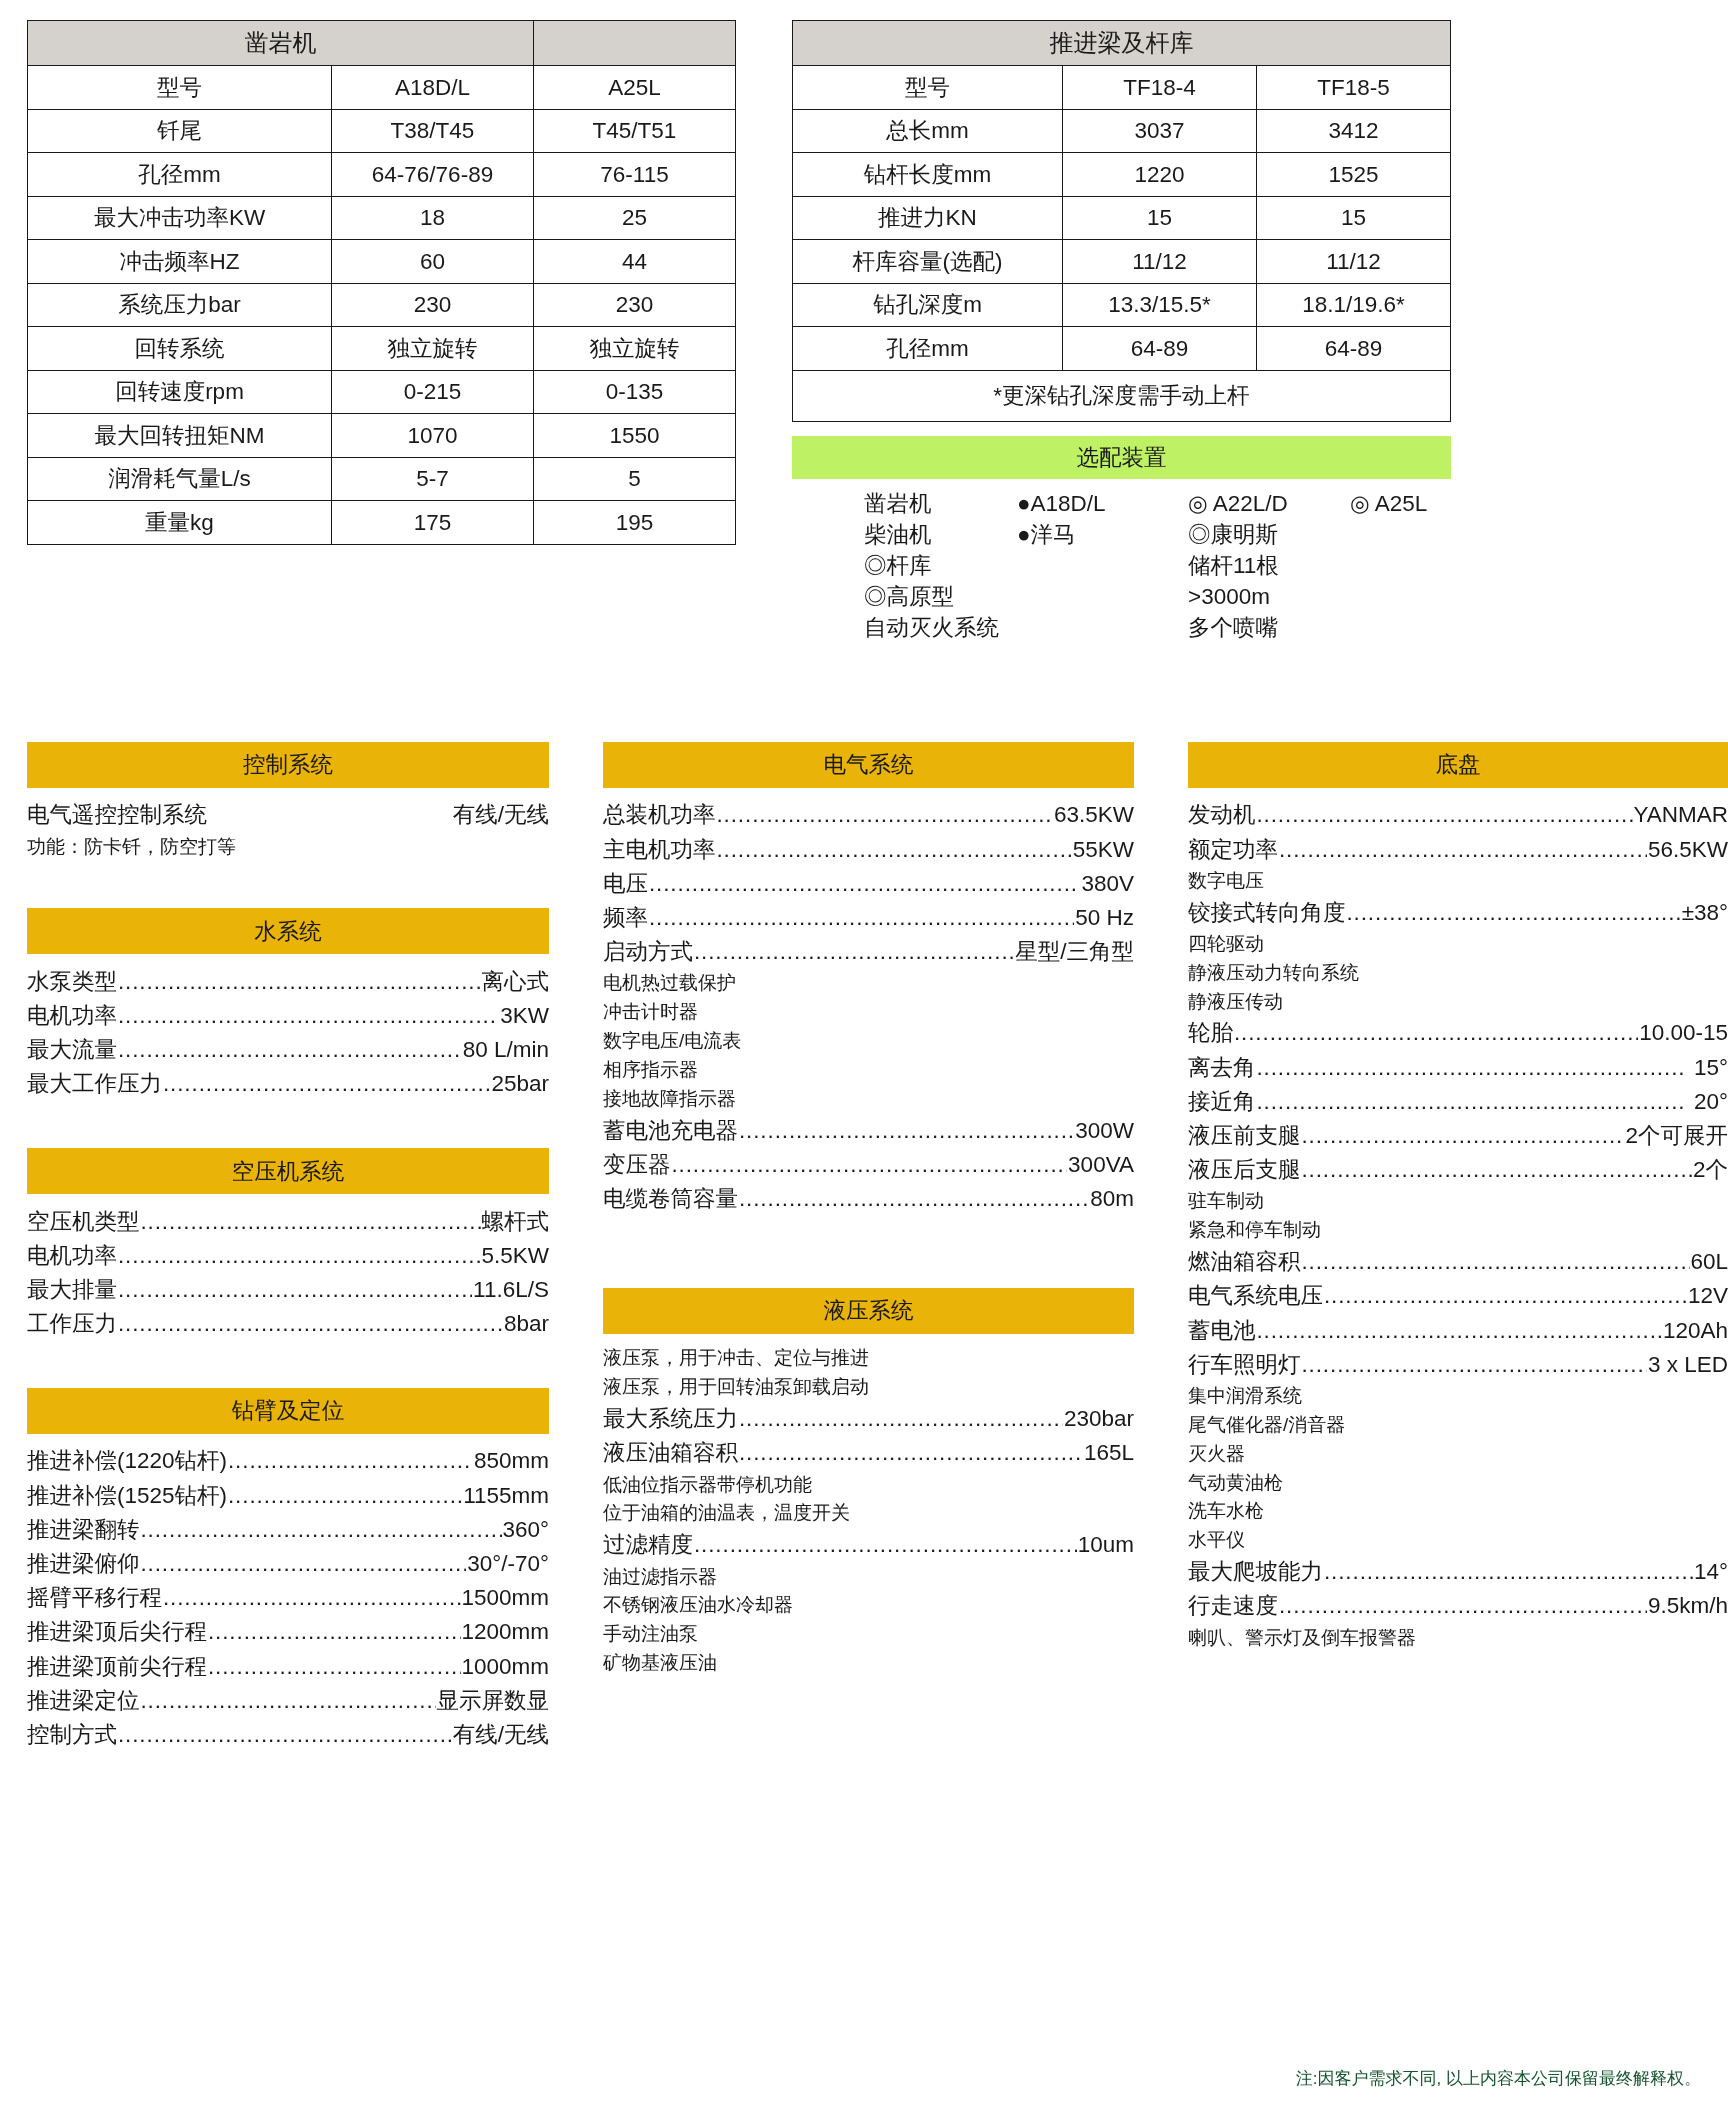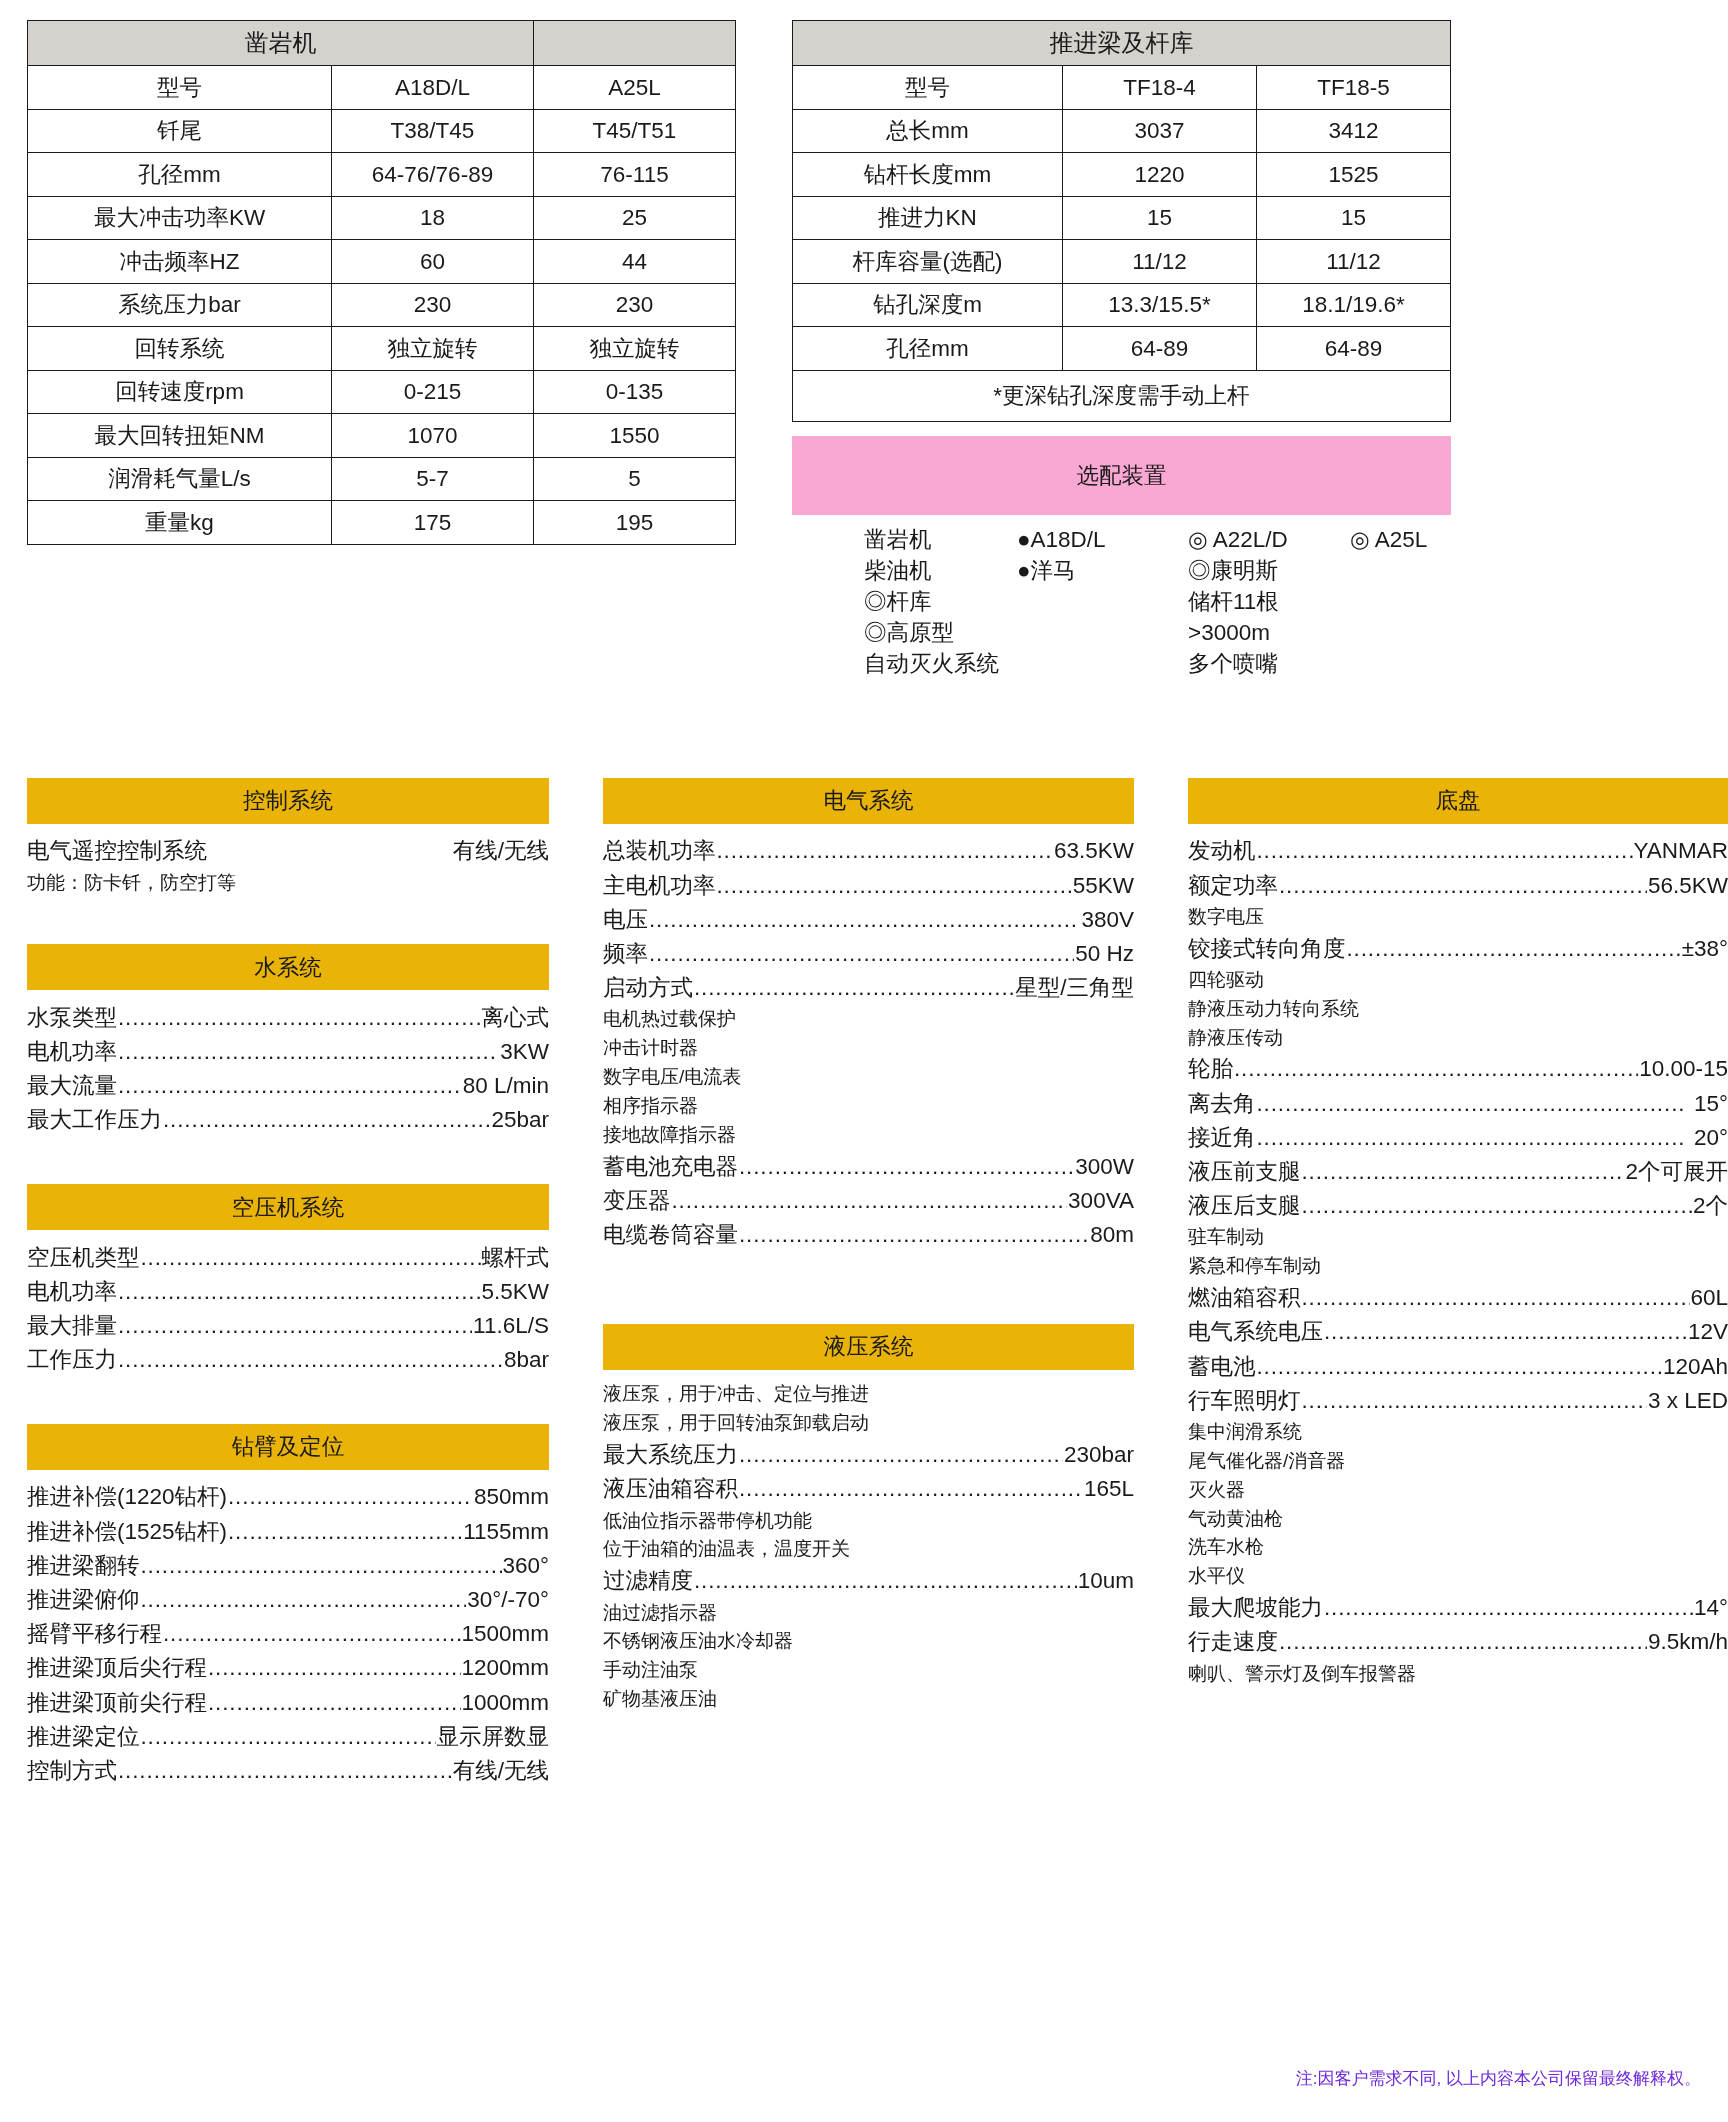--- a/index.html
+++ b/index.html
@@ -59,24 +59,24 @@
     font-size: 22.5px;
     padding: 10.8px 3.6px;
   }
 
   
   .optional-wrap {
     width: 659px;
     margin-top: 14.4px;
   }
   .band {
-    background: #f9a8d4;
+    background: #bef264;
     text-align: center;
     font-size: 22.5px;
-    padding: 24px 0;
+    padding: 6px 0;
   }
   .opt-body {
     font-size: 22.5px;
     padding: 9px 0 0 72px;
     line-height: 1.38;
   }
   .opt-line { display: flex; }
   .opt-c1 { width: 153px; }
   .opt-c2 { width: 171px; }
   .opt-c3 { width: 162px; }
@@ -125,21 +125,21 @@
     justify-content: space-between;
     font-size: 22.5px;
     line-height: 1.52;
   }
 
   .footnote {
     position: absolute;
     right: 27px;
     bottom: 32px;
     font-size: 17px;
-    color: #6d28d9;
+    color: #14532d;
   }
 </style>
 </head>
 <body>
 
 <div class="page">
 
   <div class="top-row">
 
     <table class="spec-table" id="rock-drill-table">

